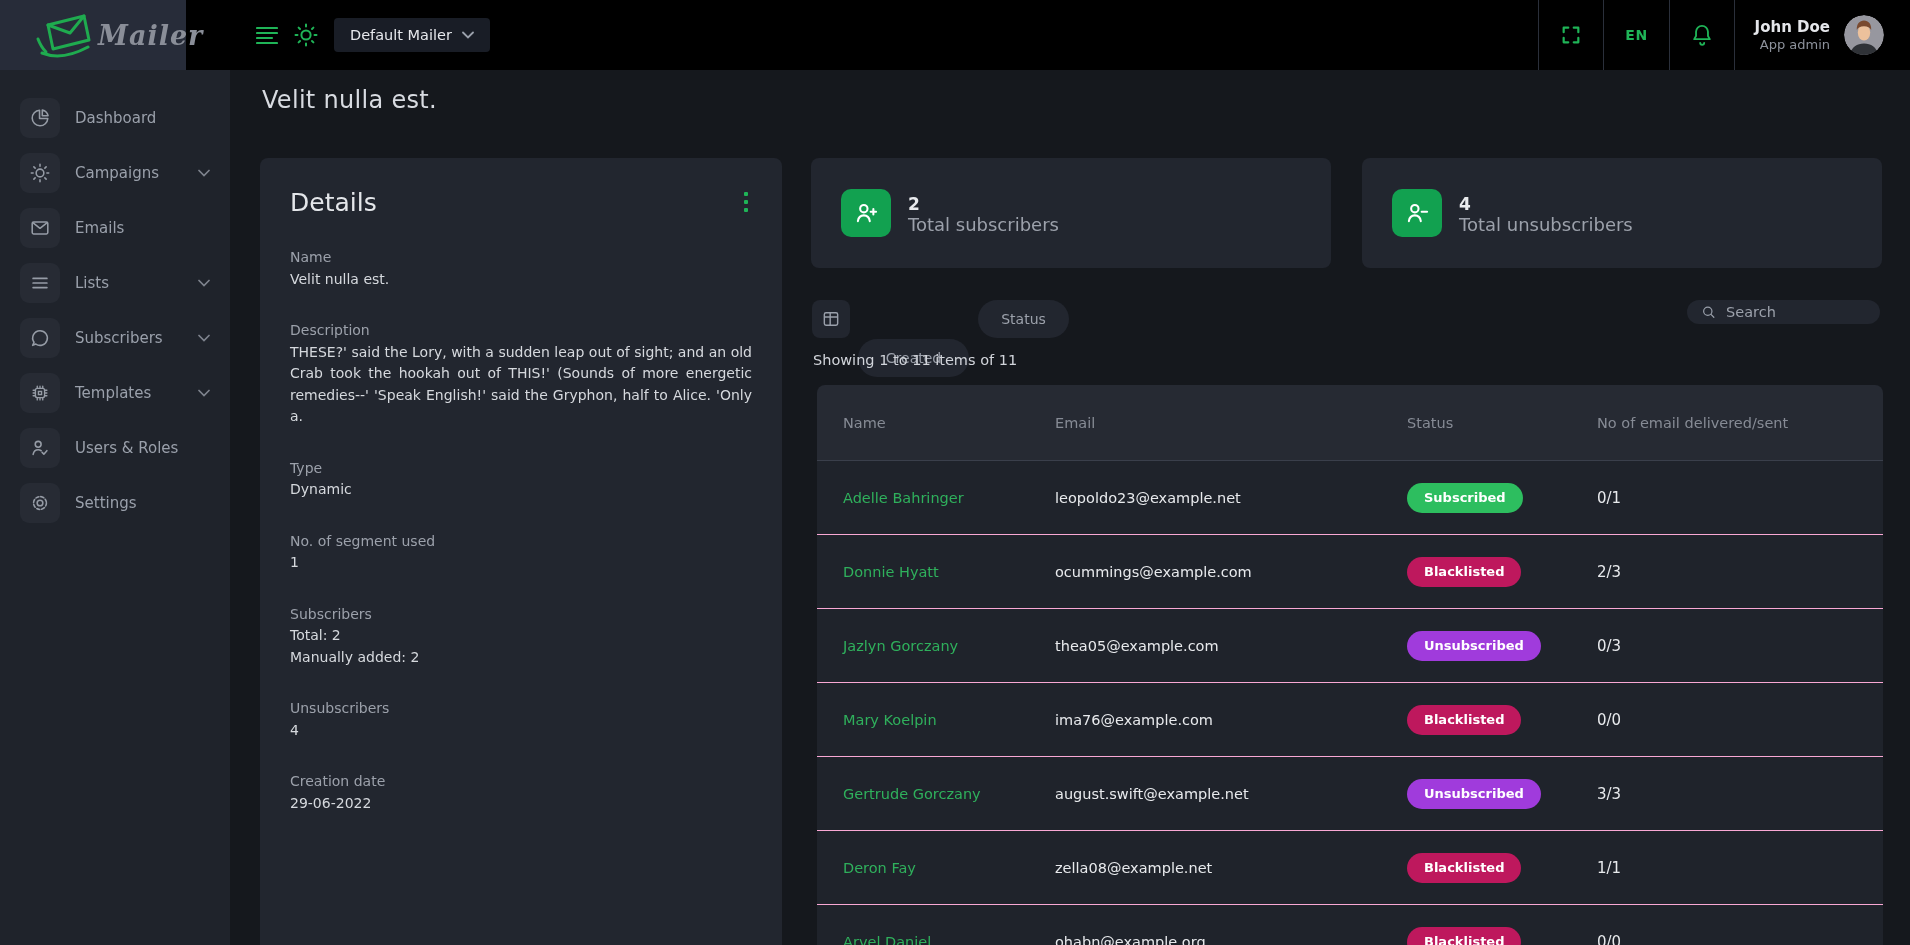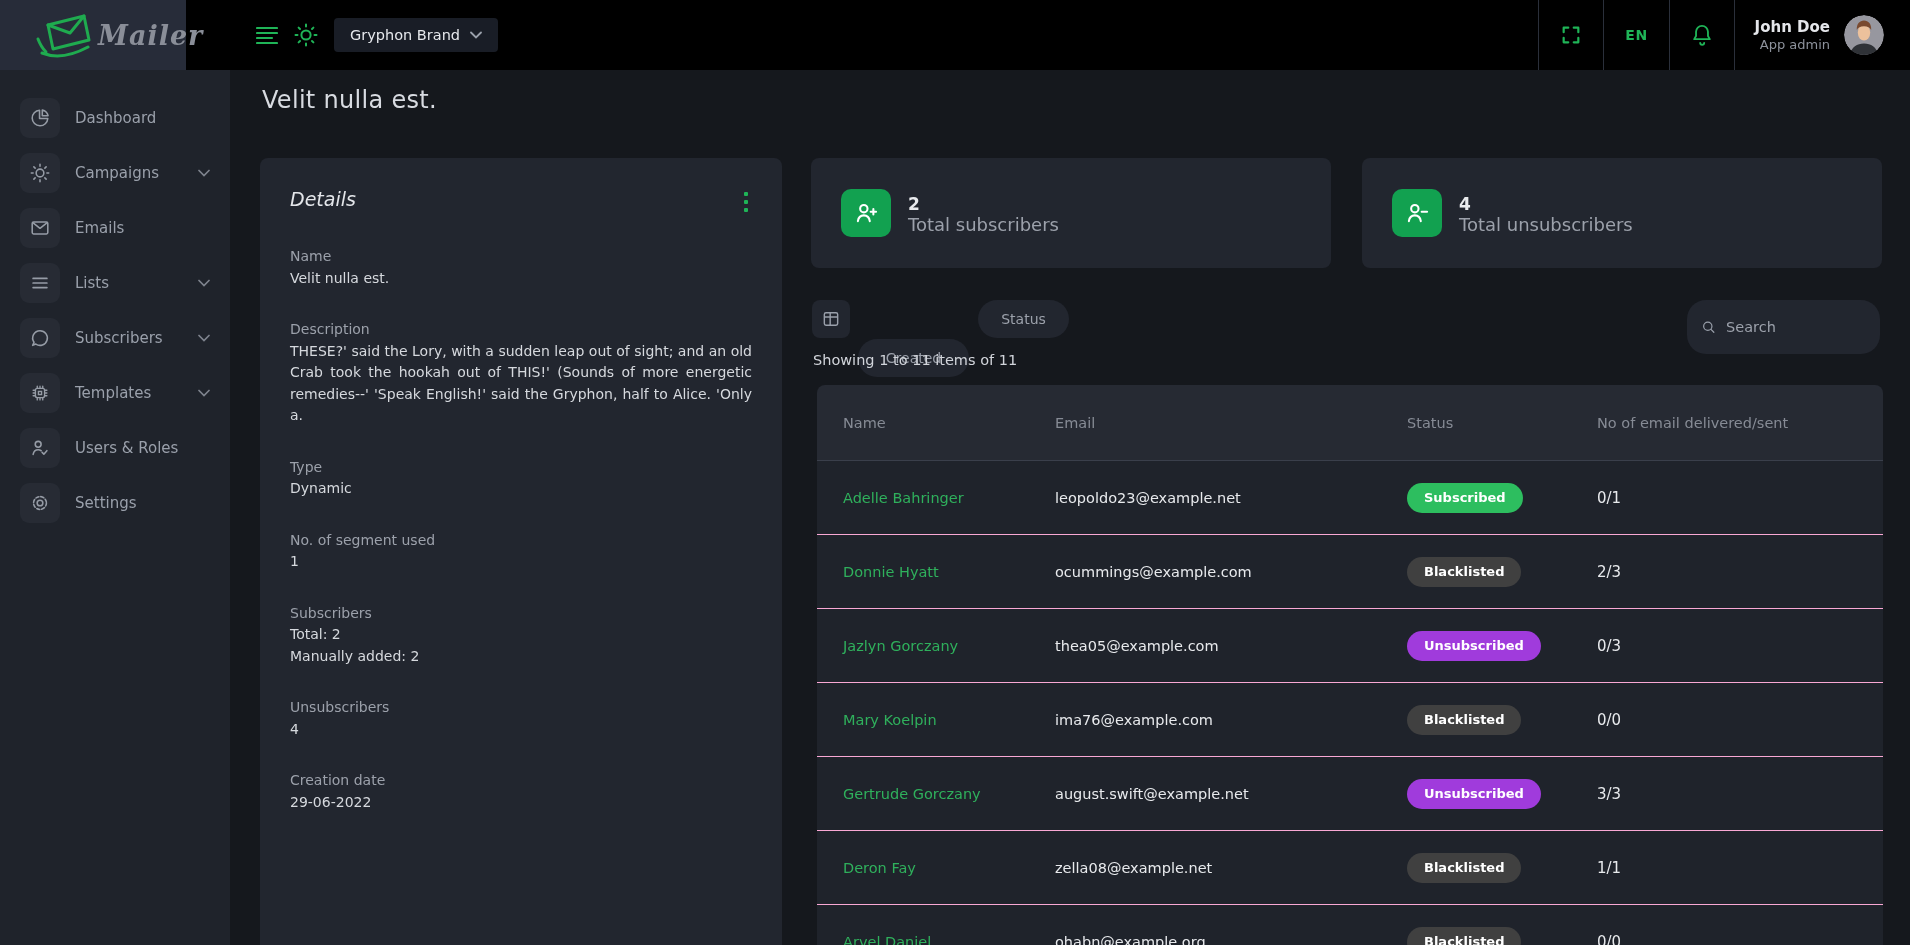--- a/index.html
+++ b/index.html
@@ -32,58 +32,58 @@
   .sidebar{position:absolute;left:0;top:70px;bottom:0;width:230px;background:#1F232B;padding-top:20px;box-sizing:border-box;}
   .nav-item{height:55px;display:flex;align-items:center;gap:15px;padding:0 18px 0 20px;cursor:pointer;}
   .nav-ic{width:40px;height:40px;border-radius:9px;background:#272B34;display:flex;align-items:center;justify-content:center;flex:0 0 auto;}
   .nav-label{flex:1;color:#9AA0AB;font-size:15px;}
   .nav-chev{width:14px;display:flex;align-items:center;}
   
   .page-title{position:absolute;left:262px;top:86px;margin:0;color:#D8DBE1;font-size:24px;font-weight:500;letter-spacing:.3px;}
   .card{background:#22262F;border-radius:8px;position:absolute;box-sizing:border-box;}
   .details-card{left:260px;top:158px;width:522px;height:800px;padding:30px;}
   .details-head{display:flex;justify-content:space-between;align-items:flex-start;}
-  .details-title{font-size:19px;color:#E4E6EA;font-weight:500;margin:0;font-style:italic;}
+  .details-title{font-size:25px;color:#E4E6EA;font-weight:500;margin:0;}
   .vdots{display:flex;flex-direction:column;gap:4px;padding:4px;cursor:pointer;background:none;border:none;}
   .vdots i{width:4px;height:4px;border-radius:1px;background:#1FB457;display:block;}
   .field{margin-top:30px;font-size:14px;line-height:21.5px;}
   .field:first-of-type{margin-top:35px;}
   .f-label{color:#9CA1AB;}
   .f-value{color:#D6D9DE;}
   .f-just{text-align:justify;}
   .stat-card{top:158px;width:520px;height:110px;display:flex;align-items:center;padding-left:30px;gap:17px;}
   .stat-1{left:811px;} .stat-2{left:1362px;}
   .stat-ic{width:50px;height:48px;border-radius:10px;background:#12A150;display:flex;align-items:center;justify-content:center;flex:0 0 auto;}
   .stat-num{color:#E8EAED;font-size:17px;font-weight:700;line-height:22px;}
   .stat-label{color:#9CA1AB;font-size:18px;line-height:19px;}
   
   .col-btn{position:absolute;left:812px;top:300px;width:38px;height:38px;border-radius:8px;background:#22262F;border:none;
     display:flex;align-items:center;justify-content:center;cursor:pointer;}
   .pill{position:absolute;top:300px;height:38px;border-radius:19px;background:#22262F;border:none;
     color:#9CA1AB;font-size:14px;font-family:inherit;display:flex;align-items:center;justify-content:center;cursor:pointer;}
   .pill-created{left:858px;width:111px;margin-top:39px;}
   .pill-status{left:978px;width:91px;}
-  .search-box{position:absolute;left:1687px;top:300px;width:193px;height:54px;border-radius:19px;background:#22262F;
+  .search-box{position:absolute;left:1687px;top:300px;width:193px;height:24px;border-radius:19px;background:#22262F;
     display:flex;align-items:center;padding:0 10px 0 14px;box-sizing:border-box;gap:8px;}
   .search-box input{background:transparent;border:none;outline:none;color:#D6D9DE;font-size:14.5px;width:100%;font-family:inherit;}
   .search-box input::placeholder{color:#9CA1AB;}
   .showing{position:absolute;left:813px;top:352px;color:#D2D5DB;font-size:14.5px;}
   
   .table{position:absolute;left:817px;top:385px;width:1066px;height:560px;overflow:hidden;border-radius:8px 8px 0 0;}
   .t-head,.t-row{display:grid;grid-template-columns:212px 352px 190px 1fr;align-items:center;padding:0 26px;box-sizing:border-box;}
   .t-head{height:75px;background:#262A33;color:#868B95;font-size:14.5px;}
   .t-row{height:74px;background:#1F232B;border-top:1px solid #f9a8d4;cursor:default;}
   .t-row:first-of-type{border-top:1px solid #3A3F4B;}
   .cell-name{color:#2FB05C;font-size:14.5px;cursor:pointer;}
   .cell-email{color:#E8EAED;font-size:14.5px;}
   .cell-delivered{color:#E8EAED;font-size:15px;}
   .badge{display:inline-flex;align-items:center;justify-content:center;height:30px;border-radius:15px;
     padding:0 17px;color:#fff;font-size:13px;font-weight:600;width:max-content;}
   .subscribed{background:#2DBE5F;}
-  .blacklisted{background:#404040;text-align:right;}
+  .blacklisted{background:#be185d;text-align:right;}
   .unsubscribed{background:#A03BDC;}
   svg{display:block;}
 </style>
 </head>
 <body>
 
 <header class="topbar">
   <div class="logo-block">
     <span>
       <svg width="62" height="52" viewBox="0 0 62 52" fill="none" stroke="#1FAB4F" stroke-width="3" stroke-linecap="round" stroke-linejoin="round">
@@ -102,21 +102,21 @@
         <path d="M1 2h20M1 7h20M1 12h15M1 17h20"></path>
       </svg>
     </button>
     <button class="icon-btn">
       <svg width="24" height="24" viewBox="0 0 24 24" fill="none" stroke="#1FB457" stroke-width="2" stroke-linecap="round">
         <circle cx="12" cy="12" r="4.6"></circle>
         <path d="M12 1.5v2M12 20.5v2M1.5 12h2M20.5 12h2M4.6 4.6l1.4 1.4M18 18l1.4 1.4M19.4 4.6L18 6M6 18l-1.4 1.4" stroke-dasharray="2 1.6"></path>
       </svg>
     </button>
     <button class="brand-btn">
-      <span>Gryphon Brand</span>
+      <span>Default Mailer</span>
       <svg width="12" height="8" viewBox="0 0 12 8" fill="none" stroke="#9AA0AB" stroke-width="1.8" stroke-linecap="round">
           <path d="M1 1.5l5 5 5-5"></path>
         </svg>
     </button>
   </div>
 
   <div class="tb-right">
     <div class="tb-sep"></div>
     <div class="tb-cell">
       <svg width="22" height="22" viewBox="0 0 24 24" fill="none" stroke="#1FB457" stroke-width="2.4" stroke-linecap="round" stroke-linejoin="round">

